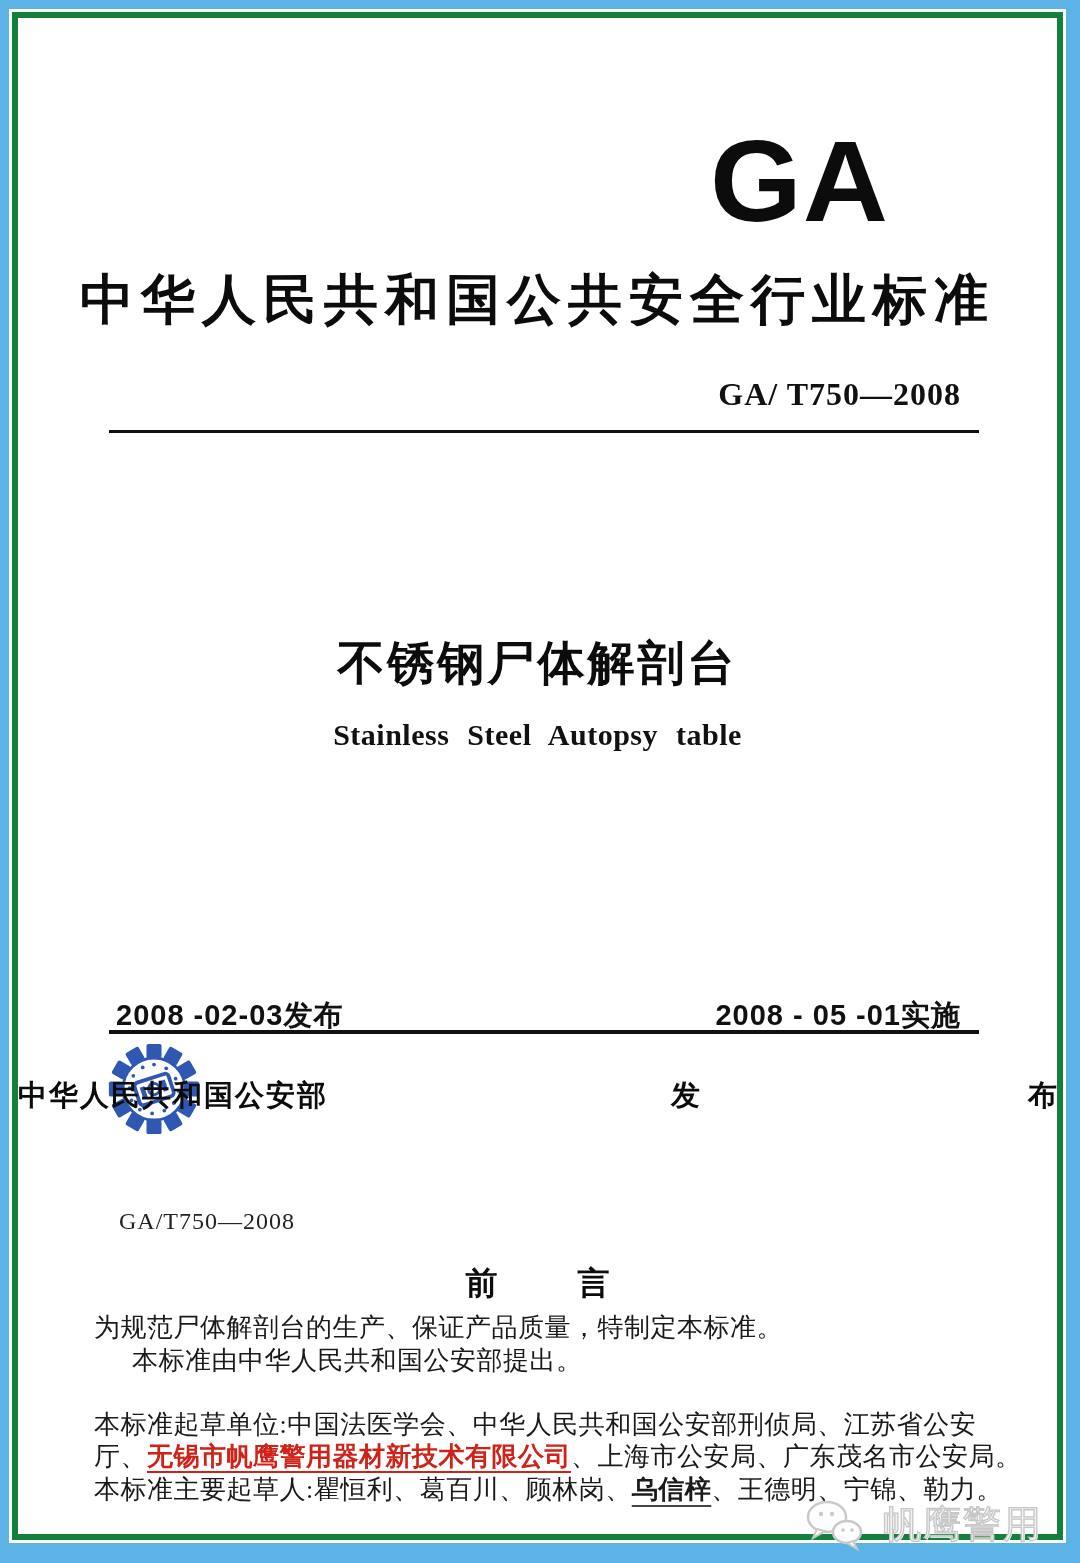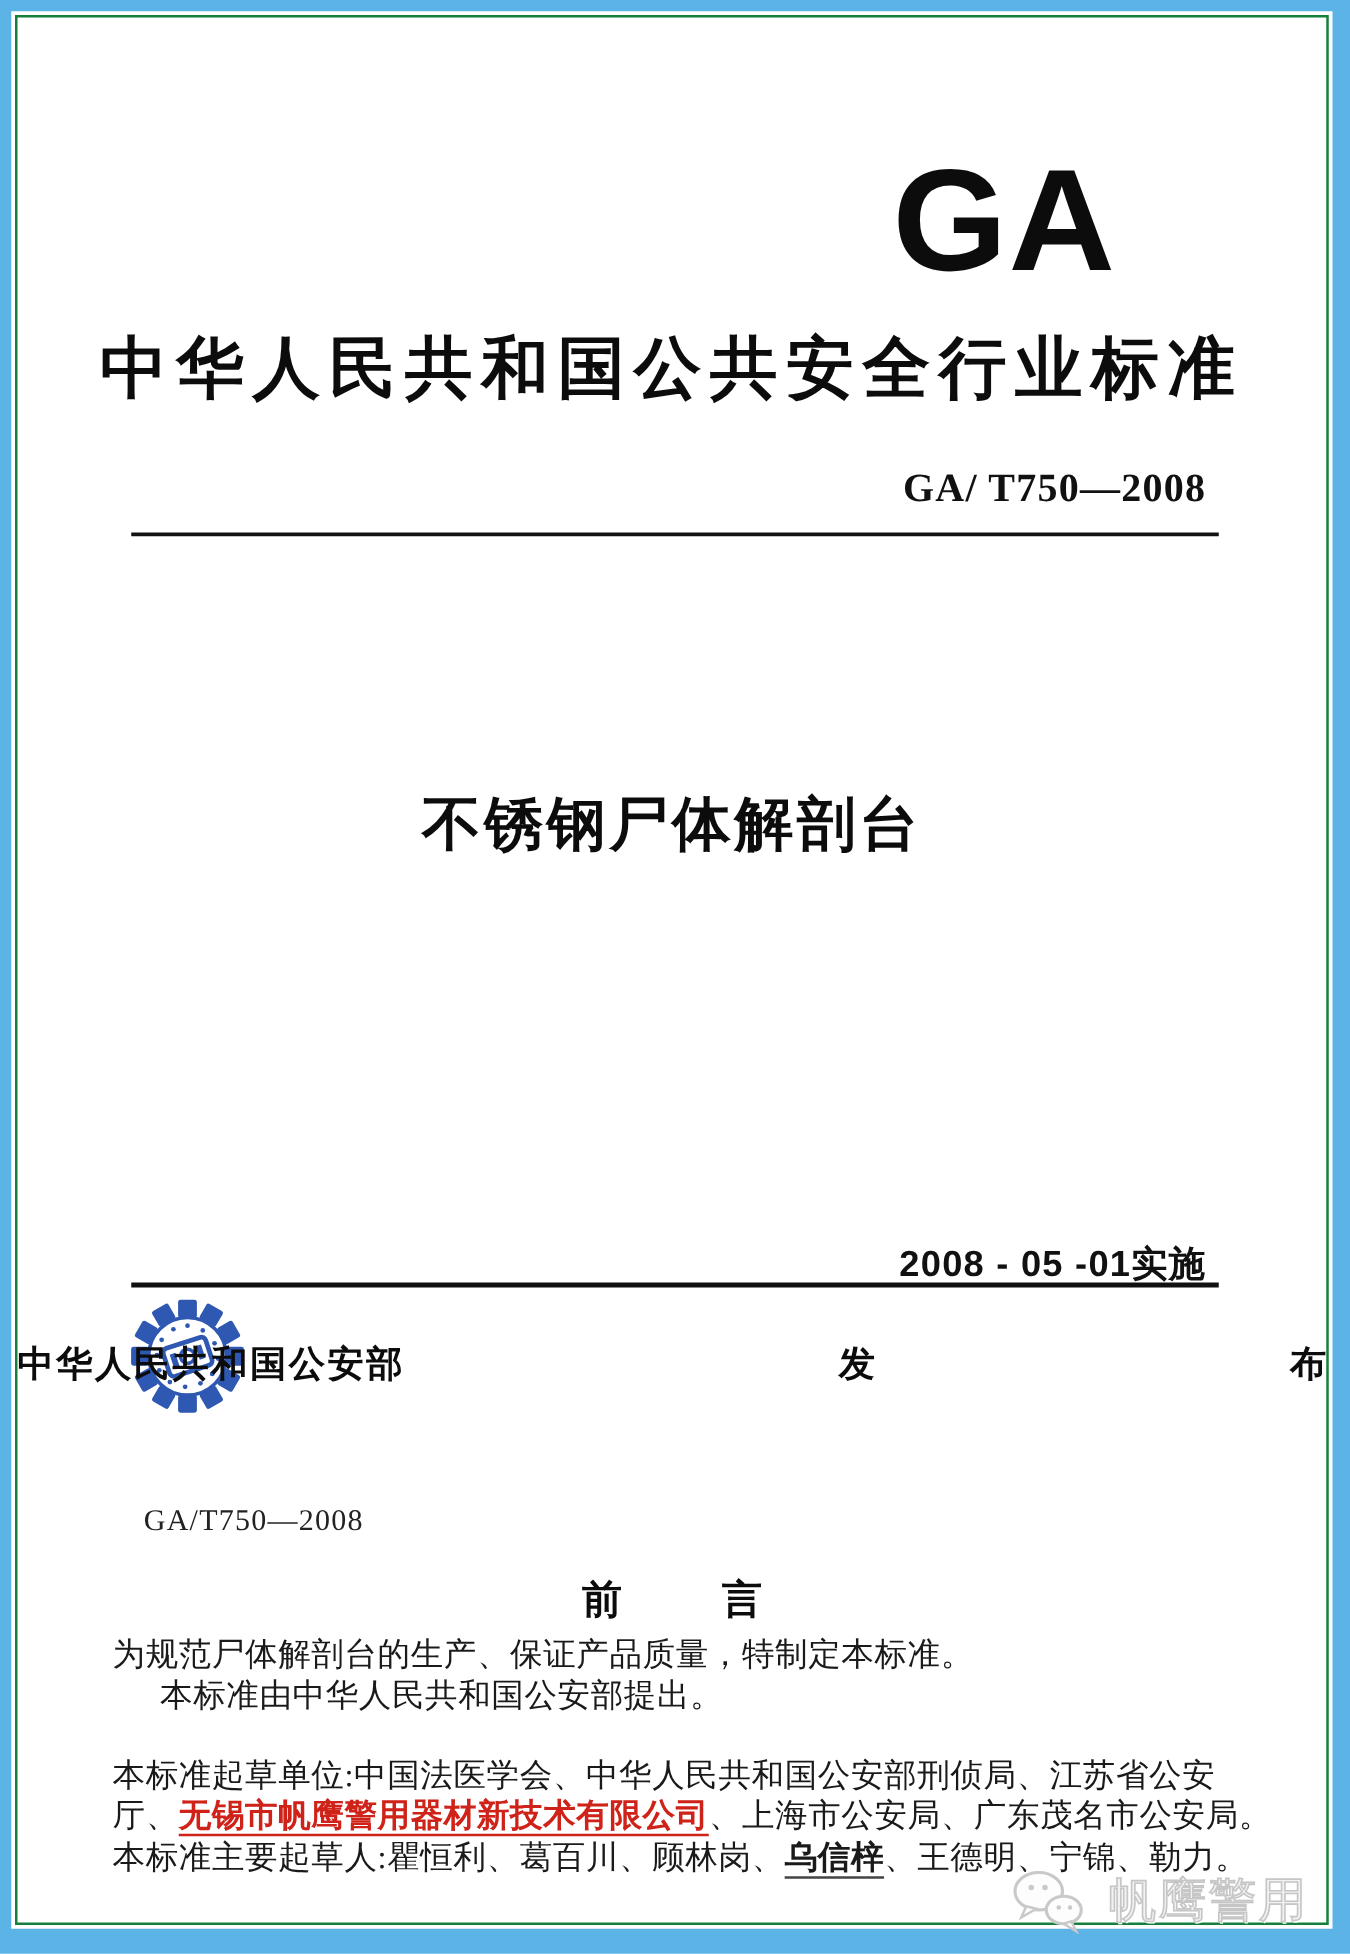--- a/index.html
+++ b/index.html
@@ -7,21 +7,21 @@
     width:1080px;height:1563px;
     background:#5cb3e6;
     position:relative;
     font-family:"Liberation Sans", sans-serif;
     overflow:hidden;
   }
   .page{
     position:absolute;
     left:12px;top:12px;right:17px;bottom:23px;
     background:#ffffff;
-    border:2px solid #15803d;
+    border:6px solid #15803d;
     box-shadow:0 0 0 3px #ffffff;
   }
   .abs{position:absolute;}
   
   .ga-logo{
     top:104px;right:168px;
     font-family:"Liberation Sans", sans-serif;
     font-weight:900;
     font-size:118px;line-height:1;
     letter-spacing:1px;
@@ -154,21 +154,23 @@
   <div class="abs ga-logo">GA</div>
 
   <div class="abs std-type">中华人民共和国公共安全行业标准</div>
 
   <div class="abs std-number">GA/ T750—2008</div>
 
   <div class="abs rule rule-top"></div>
 
   <div class="abs title-cn">不锈钢尸体解剖台</div>
 
-
+  <div class="abs title-en">Stainless Steel Autopsy table</div>
+
+  <div class="abs date-issue">2008 -02-03发布</div>
 
   <div class="abs date-impl">2008 - 05 -01实施</div>
 
   <div class="abs rule rule-dates"></div>
 
   <svg class="abs seal" viewBox="0 0 100 100" aria-hidden="true">
     <g fill="#2e58b2">
       <g transform="rotate(0 50 50)">
           <rect x="42" y="2" width="16" height="15" rx="2"></rect>
         </g>

